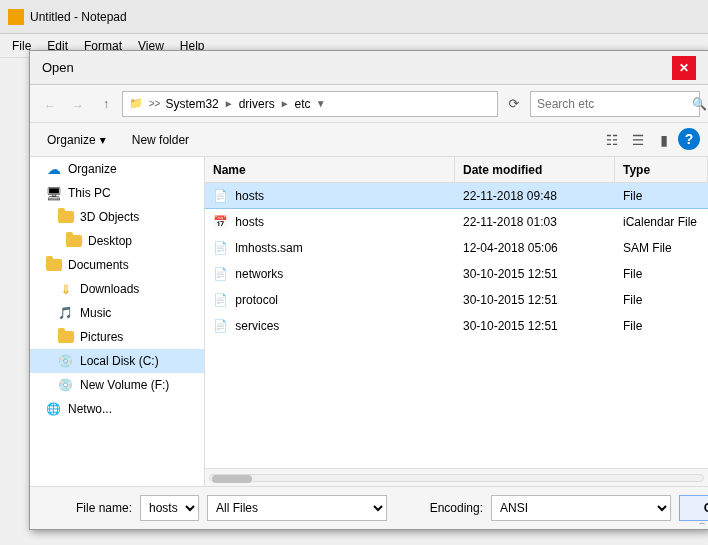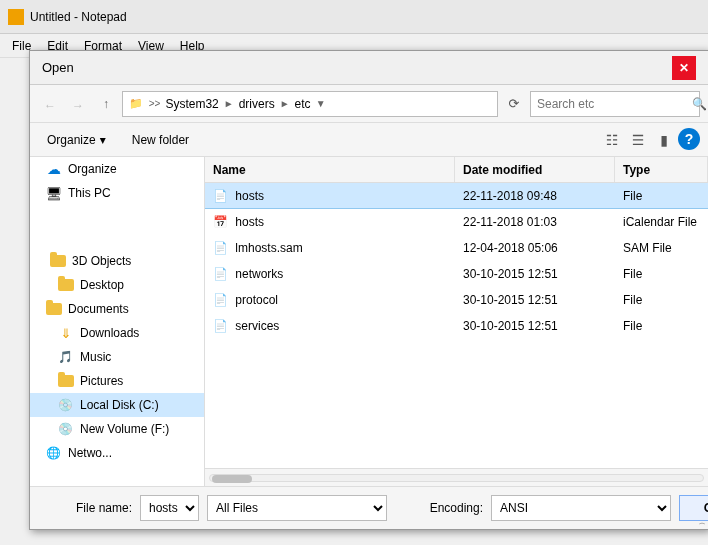--- a/index.html
+++ b/index.html
@@ -544,28 +544,28 @@
           <span>Organize</span>
         </div>
 
         <div class="sidebar-item">
           <span class="sidebar-item-icon">
             <span style="font-size:13px;">🖥</span>
           </span>
           <span>This PC</span>
         </div>
 
-        <div class="sidebar-item" style="padding-left:20px;margin-top:44px;">
+        <div class="sidebar-item" style="padding-left:28px;">
           <span class="sidebar-item-icon">
             <span class="icon-folder"></span>
           </span>
           <span>3D Objects</span>
         </div>
 
-        <div class="sidebar-item" style="padding-left:28px;">
+        <div class="sidebar-item" style="padding-left:36px;">
           <span class="sidebar-item-icon">
             <span class="icon-folder"></span>
           </span>
           <span>Desktop</span>
         </div>
 
         <div class="sidebar-item" style="padding-left:16px;">
           <span class="sidebar-item-icon">
             <span class="icon-folder"></span>
           </span>

